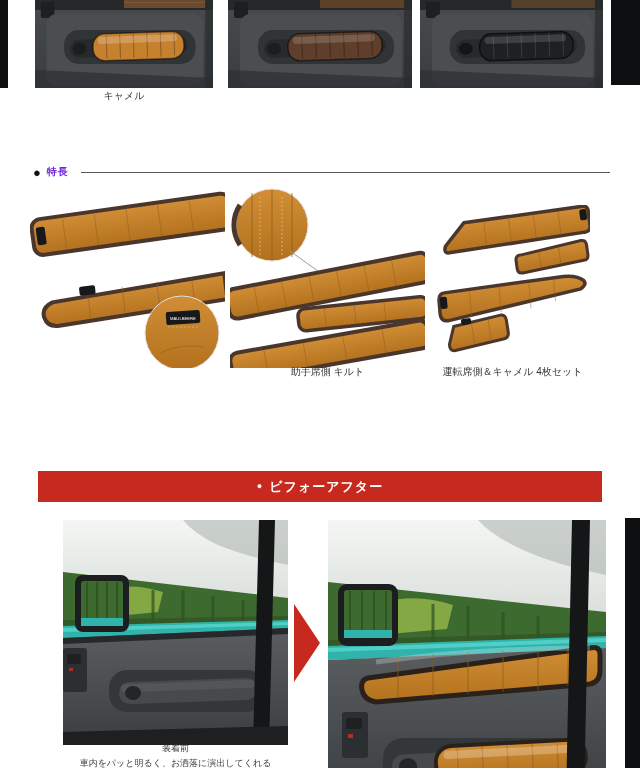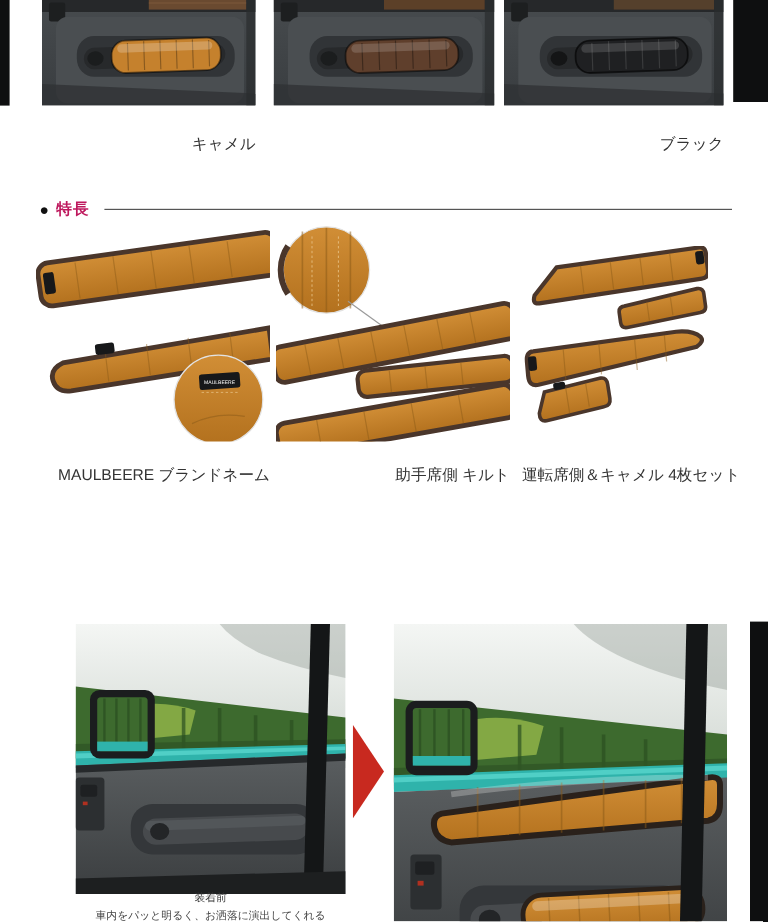--- a/index.html
+++ b/index.html
@@ -1,25 +1,25 @@
 <!DOCTYPE html>
 <html style="--accent-red: #c8291f; --camel: #c5812d; --brown: #5f3f2c; --black-leather: #1f2022; --edge-brown: #4a362b; --door-gray: #44484b; --forest-green: #3d6a2e; --lake-teal: #2fb3ab;"><head>
 <meta charset="utf-8">
 <style>
   html,body{margin:0;padding:0;background:#fff;}
   .page{position:relative;width:640px;height:768px;overflow:hidden;background:#fff;
         font-family:"Liberation Sans","DejaVu Sans",sans-serif;color:#222;}
   .abs{position:absolute;}
-  .caption{font-size:13px;color:#333;text-align:right;line-height:11px;white-space:nowrap;margin-top:24px;}
+  .caption{font-size:10px;color:#333;text-align:center;line-height:11px;white-space:nowrap;}
   .edge-strip{background:#0e0f10;}
   .photo{display:block;}
   
   .feat-head{display:flex;align-items:center;gap:6px;}
   .feat-bullet{font-size:13px;color:#111;line-height:13px;}
-  .feat-title{font-size:13px;font-weight:bold;color:#be185d;letter-spacing:1px;text-align:right;}
+  .feat-title{font-size:10px;font-weight:bold;color:#6d28d9;letter-spacing:1px;text-align:right;}
   .feat-rule{flex:1;height:1px;background:#555;margin-left:6px;}
   
   .banner{background:var(--accent-red);color:#fff;text-align:center;line-height:31px;
           font-size:13px;font-weight:bold;letter-spacing:1px;}
   .banner .b-dot{font-size:9px;vertical-align:2px;margin-right:6px;}
   .ba-caption{font-size:9px;color:#333;text-align:center;white-space:nowrap;}
   .ba-desc{font-size:9px;color:#444;text-align:center;white-space:nowrap;}
 </style>
 </head>
 <body>
@@ -83,21 +83,20 @@
     <g transform="rotate(-2 96 47)">
       <rect x="36" y="38" width="122" height="18" rx="9" fill="#27292b"></rect>
       <ellipse cx="46" cy="47" rx="7" ry="6" fill="#141516"></ellipse>
       <rect x="60" y="33" width="94" height="27" rx="12" fill="var(--black-leather)" stroke="rgba(0,0,0,0.6)" stroke-width="1.5"></rect>
       <path d="M74 35v23 M88 34v24 M102 34v24 M116 34v24 M130 34v24 M144 35v22" stroke="rgba(255,255,255,0.12)" stroke-width="1" fill="none"></path>
       <rect x="65" y="36" width="82" height="7" rx="3.5" fill="#ffffff" opacity="0.14"></rect>
     </g>
     <path d="M0 70 L184 78 L184 88 L0 88 Z" fill="#2f3234" opacity="0.8"></path>
     <rect x="176" y="0" width="8" height="88" fill="#2a2c2e" opacity="0.7"></rect>
   </svg>
-  <div class="abs caption" style="left:420px;top:90px;width:183px;">ブラック</div>
 
   <div class="abs feat-head" style="left:33px;top:165px;width:577px;">
     <span class="feat-bullet">●</span>
     <span class="feat-title">特長</span>
     <span class="feat-rule"></span>
   </div>
 
   <svg class="abs photo" style="left:30px;top:185px;" width="195" height="183" viewBox="0 0 195 183">
     <defs>
       <linearGradient id="gcam" x1="0" y1="0" x2="0" y2="1">
@@ -117,21 +116,20 @@
     </g>
     <line x1="120" y1="128" x2="148" y2="146" stroke="#9a9a9a" stroke-width="1"></line>
     <circle cx="152" cy="148" r="37" fill="url(#gcam)" stroke="#e2e2e2" stroke-width="1"></circle>
     <g>
       <path d="M130 168 q20 -10 44 -6" stroke="#8a5a17" stroke-width="1" fill="none" opacity="0.5"></path>
       <rect x="136" y="126" width="34" height="13" rx="2" fill="#17181a" transform="rotate(-4 153 132)"></rect>
       <text x="153" y="135" font-size="4.2" fill="#ffffff" text-anchor="middle" font-family="Liberation Sans, sans-serif">MAULBEERE</text>
       <path d="M138 142 h32" stroke="#e8c287" stroke-width="0.8" stroke-dasharray="2,2" opacity="0.8"></path>
     </g>
   </svg>
-  <div class="abs caption" style="left:30px;top:366px;width:195px;">MAULBEERE ブランドネーム</div>
 
   <svg class="abs photo" style="left:230px;top:185px;" width="195" height="183" viewBox="0 0 195 183">
     <circle cx="42" cy="40" r="36" fill="url(#gcam)" stroke="#e2e2e2" stroke-width="1"></circle>
     <path d="M22 8 v64 M42 5 v70 M62 8 v64" stroke="#8a5a17" stroke-width="1.4" opacity="0.5"></path>
     <path d="M30 12 v58 M52 12 v58" stroke="#e8c287" stroke-width="0.8" stroke-dasharray="2,2" opacity="0.9"></path>
     <path d="M10 20 a36 36 0 0 0 0 40" stroke="#4a362b" stroke-width="5" fill="none"></path>
     <line x1="60" y1="66" x2="110" y2="102" stroke="#9a9a9a" stroke-width="1"></line>
     <g transform="rotate(-11 97 100)">
       <rect x="-4" y="86" width="205" height="30" rx="8" fill="url(#gcam)" stroke="var(--edge-brown)" stroke-width="4"></rect>
       <path d="M25 88v26 M53 88v26 M81 88v26 M109 88v26 M137 88v26 M165 88v26" stroke="#8a5a17" stroke-width="1" opacity="0.45"></path>
@@ -163,20 +161,23 @@
       <rect x="5" y="86" width="7" height="12" rx="2" fill="#17181a"></rect>
     </g>
     <g transform="rotate(-9 42 128)">
       <path d="M20 118 L68 114 q5 0 5 6 l0 12 q0 6 -6 6 L18 142 q-6 0 -5 -7 Z" fill="url(#gcam)" stroke="var(--edge-brown)" stroke-width="3"></path>
       <path d="M38 117v22 M55 116v20" stroke="#8a5a17" stroke-width="1" opacity="0.45"></path>
       <rect x="28" y="112" width="10" height="6" rx="2" fill="#17181a"></rect>
     </g>
   </svg>
   <div class="abs caption" style="left:435px;top:366px;width:155px;">運転席側＆キャメル 4枚セット</div>
 
+  <div class="abs banner" style="left:38px;top:471px;width:564px;height:31px;">
+    <span class="b-dot">●</span><span>ビフォーアフター</span>
+  </div>
 
   <svg class="abs photo" style="left:63px;top:520px;" width="225" height="225" viewBox="0 0 225 225">
     <defs>
       <linearGradient id="gfog" x1="0" y1="0" x2="0" y2="1">
         <stop offset="0" stop-color="#f4f6f4"></stop>
           <stop offset="1" stop-color="#cfd6d0"></stop>
       </linearGradient>
       <linearGradient id="gdoor2" x1="0" y1="0" x2="0" y2="1">
         <stop offset="0" stop-color="#5a5e60"></stop>
           <stop offset="1" stop-color="#3b3e40"></stop>

